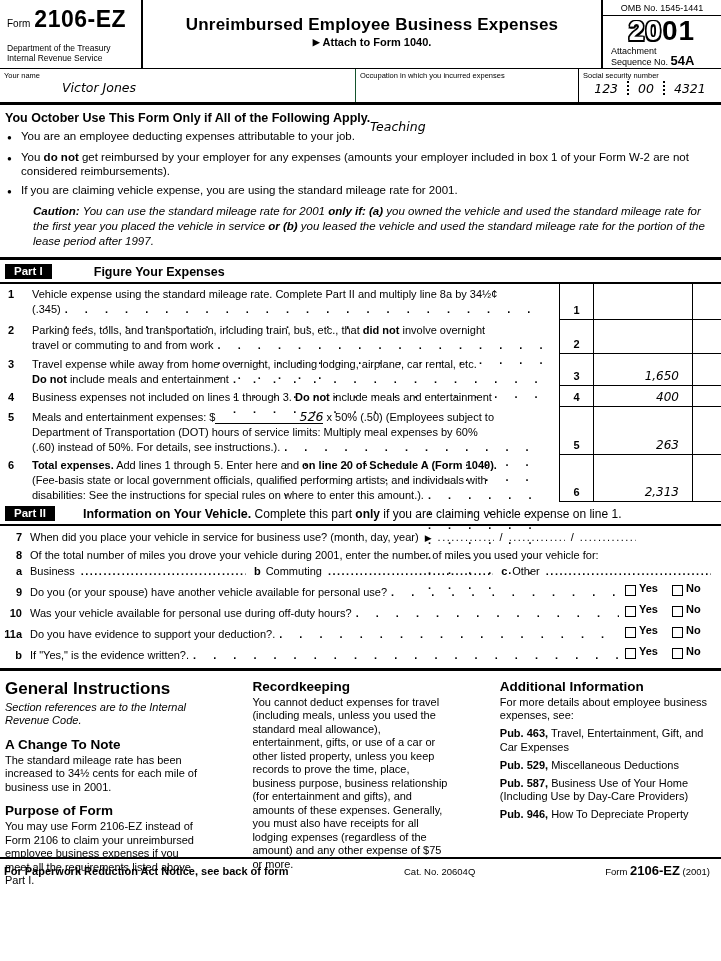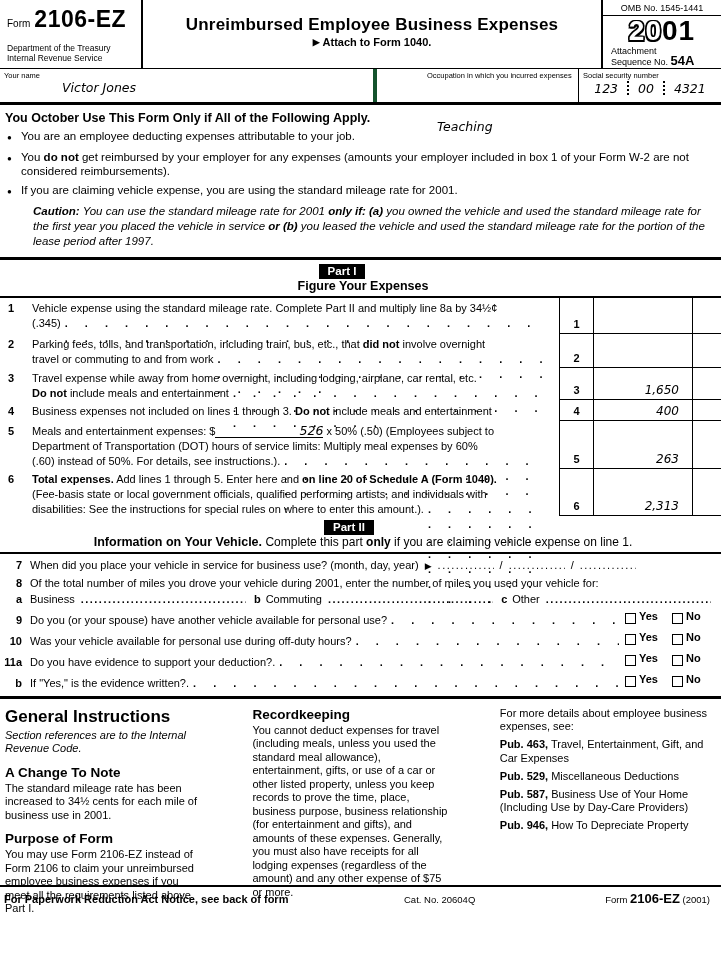--- a/index.html
+++ b/index.html
@@ -21,39 +21,39 @@
   .omb{font-size:9px;text-align:center;padding:3px 1px 2px;border-bottom:1.5px solid #000;}
   .yr{font-size:28px;font-weight:bold;text-align:center;line-height:28px;margin-top:1px;letter-spacing:1px;}
   .yr-o{color:#fff;text-shadow:-1.5px -1.5px 0 #000,1.5px -1.5px 0 #000,-1.5px 1.5px 0 #000,1.5px 1.5px 0 #000,-1.5px 0 0 #000,1.5px 0 0 #000,0 -1.5px 0 #000,0 1.5px 0 #000;}
   .attach-seq{font-size:9px;line-height:10px;padding-left:8px;margin-top:1px;}
   .seq-no{font-weight:bold;font-size:13px;}
 
   
   .idrow{display:flex;height:33px;border-bottom:3px solid #000;}
   .idcell{box-sizing:border-box;position:relative;}
   .id-name{flex:1;}
-  .id-occ{width:206px;border-left:4px solid #14532d;border-right:1px solid #000;padding-left:46px;}
+  .id-occ{width:224px;border-left:1px solid #14532d;border-right:1px solid #000;}
   .id-ssn{width:142px;}
   .idlabel{font-size:7.5px;padding:2px 0 0 4px;}
   .fillin{font-family:"DejaVu Sans",sans-serif;font-style:italic;font-size:12.5px;}
   .id-name .fillin{margin-left:62px;}
   .id-occ .fillin{margin-left:14px;margin-top:39px;}
   .ssn-val{display:flex;justify-content:center;align-items:center;height:16px;text-align:right;}
   .ssn-sep{border-left:2px dotted #000;height:14px;margin:0 9px;}
 
   
   .elig{border-bottom:3px solid #000;padding:5px 4px 7px 5px;}
   .elig-h{font-weight:bold;font-size:12.5px;margin:1px 0 4px 0;}
   .bullet{display:flex;font-size:11.5px;line-height:14.5px;margin:4px 0;}
   .bdot{width:14px;flex-shrink:0;font-size:8px;padding-top:2px;padding-left:2px;}
   .caution{font-size:11.5px;font-style:italic;line-height:15px;margin:5px 10px 1px 28px;}
   .bi{font-weight:bold;}
 
   
-  .part-hdr{display:flex;align-items:center;padding:4px 0 3px 5px;border-bottom:2px solid #000;flex-direction:column;}
+  .part-hdr{display:flex;align-items:center;padding:4px 0 3px 5px;border-bottom:2px solid #000;}
   .part-badge{background:#000;color:#fff;font-weight:bold;font-size:11.5px;padding:1px 9px 2px;margin-right:42px;flex-shrink:0;}
   .part-title{font-weight:bold;font-size:12.5px;}
   .part-sub{font-weight:normal;font-size:12px;}
 
   
   .p1row{display:flex;}
   .p1desc{flex:1;padding:3px 0 0 8px;font-size:11px;line-height:15px;display:flex;box-sizing:border-box;}
   .dnum{width:24px;font-weight:bold;flex-shrink:0;}
   .dtext{flex:1;padding-right:4px;}
   .dline{display:flex;}
@@ -402,20 +402,21 @@
       <div class="ih2">A Change To Note</div>
       <p class="ip">The standard mileage rate has been increased to 34½ cents for each mile of business use in 2001.</p>
       <div class="ih2">Purpose of Form</div>
       <p class="ip">You may use Form 2106-EZ instead of Form 2106 to claim your unreimbursed employee business expenses if you meet all the requirements listed above Part I.</p>
     </div>
     <div class="icol">
       <div class="ih2" style="margin-top:0;">Recordkeeping</div>
       <p class="ip">You cannot deduct expenses for travel (including meals, unless you used the standard meal allowance), entertainment, gifts, or use of a car or other listed property, unless you keep records to prove the time, place, business purpose, business relationship (for entertainment and gifts), and amounts of these expenses. Generally, you must also have receipts for all lodging expenses (regardless of the amount) and any other expense of $75 or more.</p>
     </div>
     <div class="icol">
+      <div class="ih2" style="margin-top:0;">Additional Information</div>
       <p class="ip">For more details about employee business expenses, see:</p>
       <p class="pub"><b>Pub. 463,</b><span> Travel, Entertainment, Gift, and Car Expenses</span></p>
       <p class="pub"><b>Pub. 529,</b><span> Miscellaneous Deductions</span></p>
       <p class="pub"><b>Pub. 587,</b><span> Business Use of Your Home (Including Use by Day-Care Providers)</span></p>
       <p class="pub"><b>Pub. 946,</b><span> How To Depreciate Property</span></p>
     </div>
   </div>
 
   <div class="footer">
     <span class="f-left">For Paperwork Reduction Act Notice, see back of form</span>

